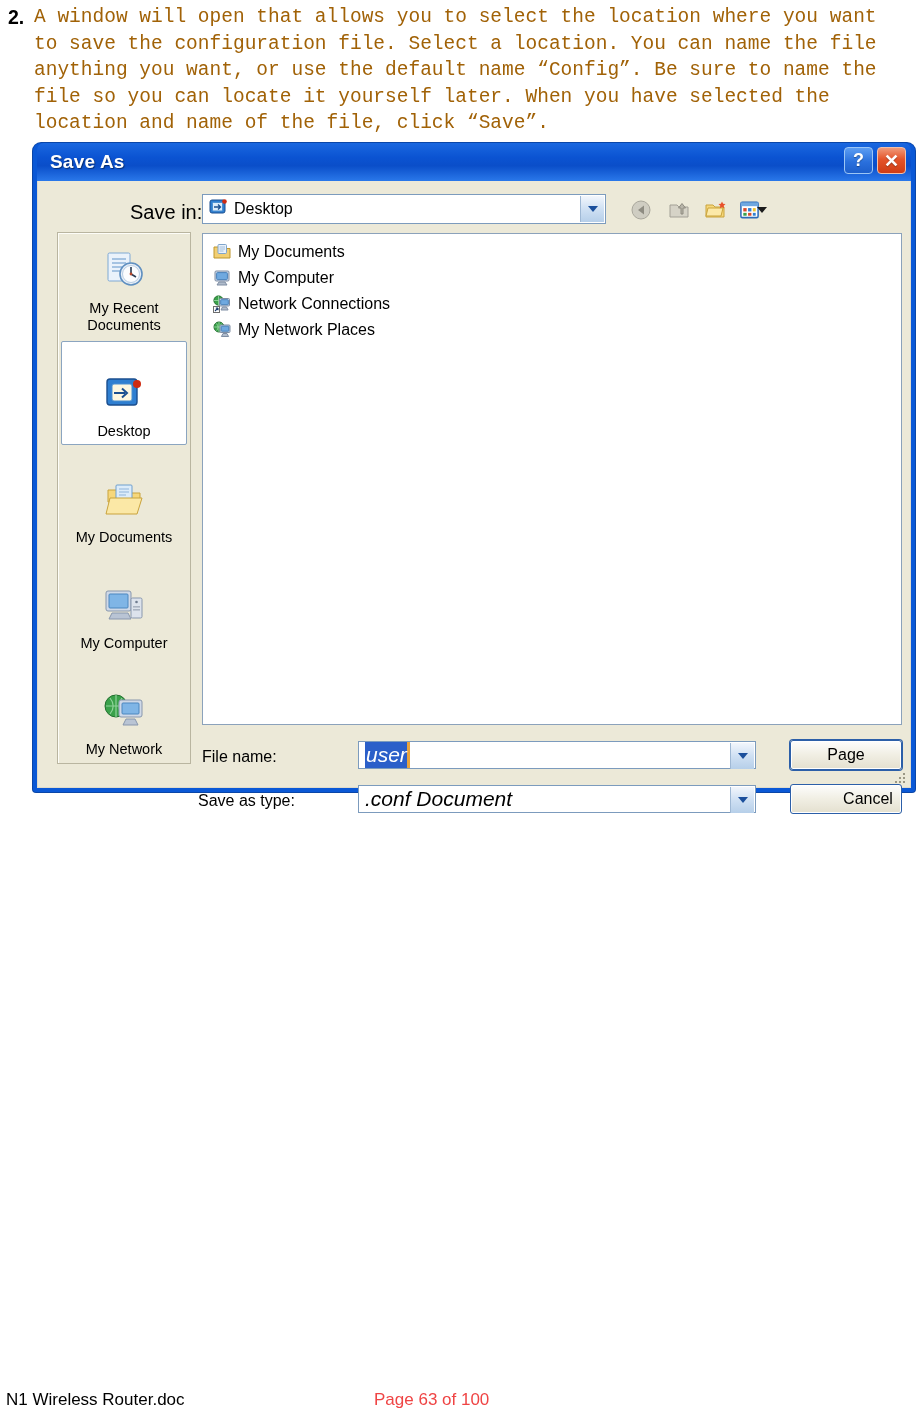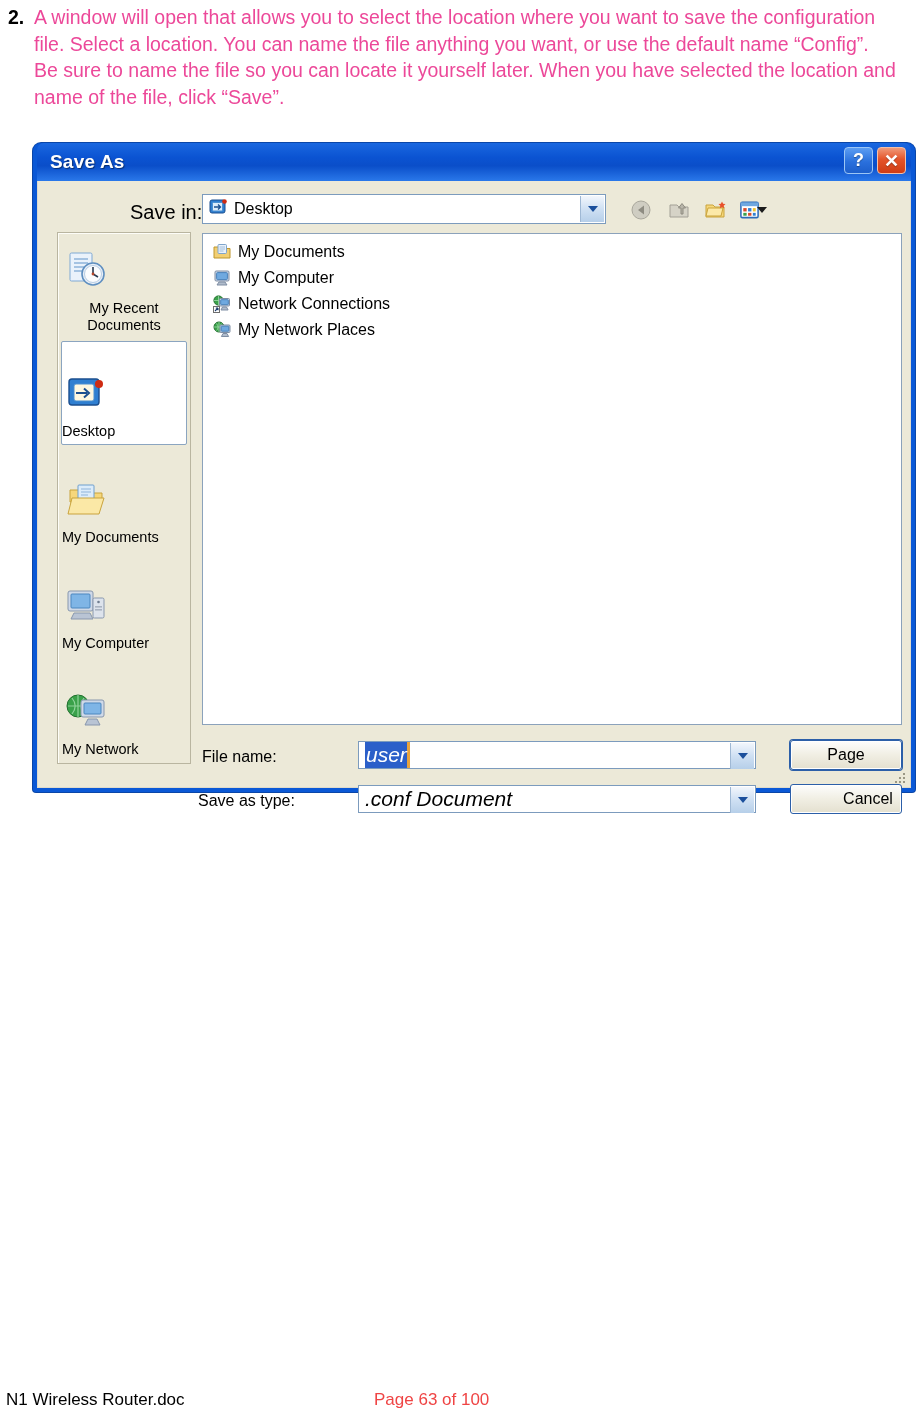--- a/index.html
+++ b/index.html
@@ -28,23 +28,24 @@
   .instruction .step-num {
     font-size: 19.5px;
     font-weight: bold;
     color: #000;
     line-height: 26.5px;
     width: 26px;
     flex: 0 0 26px;
   }
   .instruction .step-text {
     font-size: 19.5px;
-    color: #ec4899;
+    color: #a16207;
     line-height: 26.5px;
     width: 862px;
+    font-family: Liberation Mono, monospace;
   }
 
   
   .dialog {
     position: absolute;
     left: 33px;
     top: 143px;
     width: 882px;
     height: 649px;
     background: #0a58d6;
@@ -186,21 +187,21 @@
     height: 532px;
     background: #ece9d8;
     border: 1px solid #b9b5a0;
     box-sizing: border-box;
     box-shadow: inset 1px 1px 0 #fdfdf8;
   }
   .place {
     height: 104px;
     display: flex;
     flex-direction: column;
-    align-items: flex-start;
+    align-items: center;
     justify-content: flex-end;
     padding-bottom: 4px;
     box-sizing: border-box;
     margin: 2px 3px;
     border: 1px solid transparent;
   }
   .place.selected {
     background: #ffffff;
     border: 1px solid #8ba5c0;
     border-radius: 2px;

